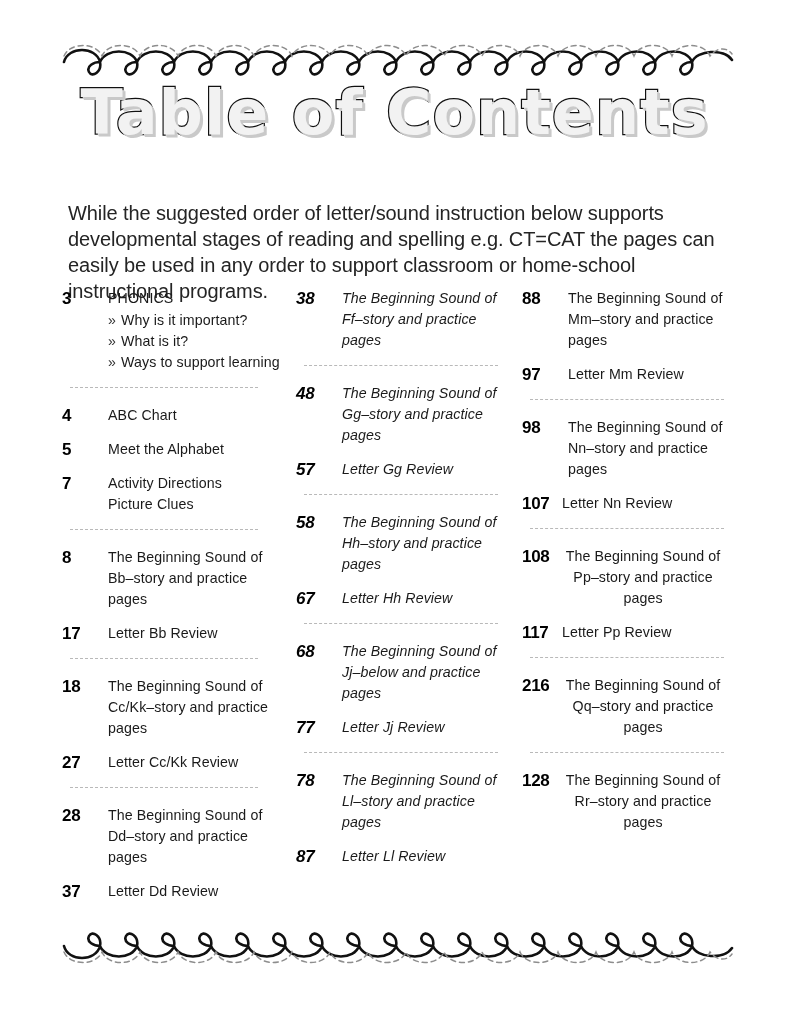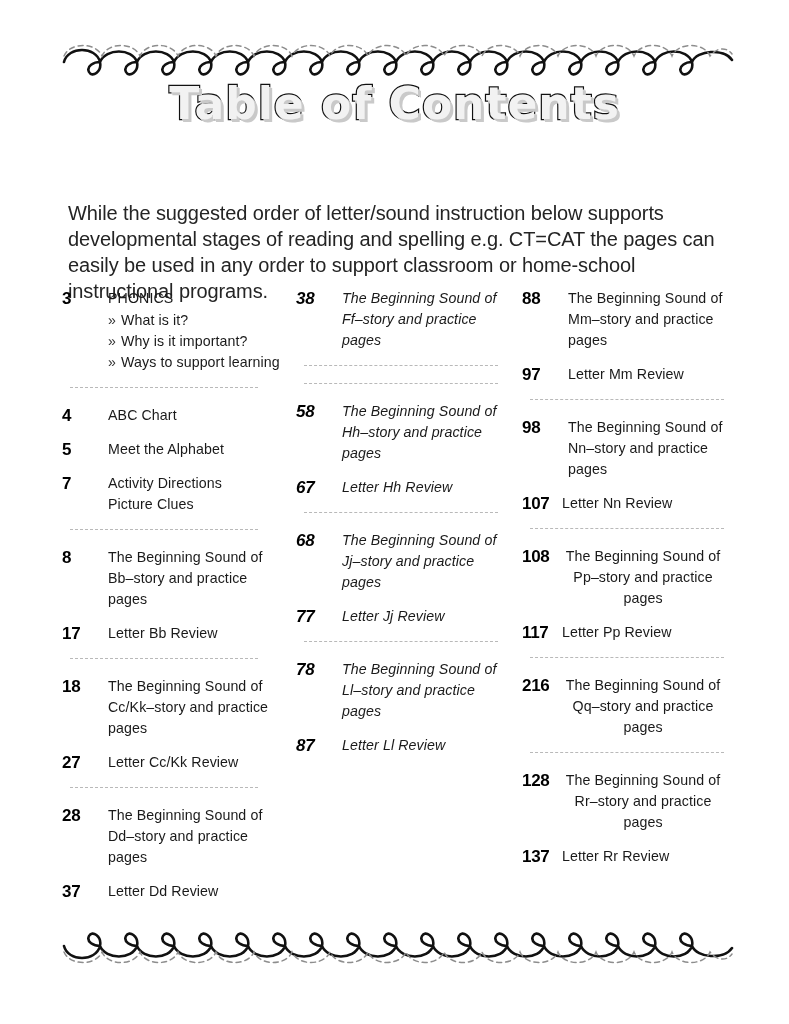--- a/index.html
+++ b/index.html
@@ -45,21 +45,21 @@
     position: absolute;
     left: 0;
     top: 82px;
     width: 789px;
     text-align: center;
   }
   .title {
     display: inline-block;
     font-family: "DejaVu Sans", sans-serif;
     font-weight: bold;
-    font-size: 44px;
+    font-size: 62px;
     letter-spacing: 1px;
     line-height: 1;
     color: #f2f2f2;
     -webkit-text-stroke: 2.4px #111111;
     paint-order: stroke fill;
     text-shadow:
        3px 3px 0 #c9c9c9,
        2px 2px 0 #d2d2d2;
     white-space: nowrap;
   }
@@ -242,22 +242,22 @@
   <div class="columns">
 
     <div class="column">
 
       <div class="group">
         <div class="entry">
           <span class="page-num">3</span>
           <span class="entry-label">
             <span>PHONICS</span>
             <ul class="sublist">
+              <li><span class="guillemet">»</span><span>Why is it important?</span></li>
               <li><span class="guillemet">»</span><span>What is it?</span></li>
-              <li><span class="guillemet">»</span><span>Why is it important?</span></li>
               <li><span class="guillemet">»</span><span>Ways to support learning</span></li>
             </ul>
           </span>
         </div>
       </div>
       <hr class="divider">
 
       <div class="group">
         <div class="entry">
           <span class="page-num">4</span>
@@ -314,38 +314,48 @@
     <div class="column">
 
       <div class="group">
         <div class="entry">
           <span class="page-num">38</span>
           <span class="entry-label">The  Beginning Sound of Ff–story and practice pages</span>
         </div>
       </div>
       <hr class="divider">
 
+      <div class="group">
+        <div class="entry">
+          <span class="page-num">48</span>
+          <span class="entry-label">The  Beginning Sound of Gg–story and practice pages</span>
+        </div>
+        <div class="entry">
+          <span class="page-num">57</span>
+          <span class="entry-label">Letter Gg  Review</span>
+        </div>
+      </div>
       <hr class="divider">
 
       <div class="group">
         <div class="entry">
           <span class="page-num">58</span>
           <span class="entry-label">The  Beginning Sound of Hh–story and practice pages</span>
         </div>
         <div class="entry">
           <span class="page-num">67</span>
           <span class="entry-label">Letter  Hh  Review</span>
         </div>
       </div>
       <hr class="divider">
 
       <div class="group">
         <div class="entry">
           <span class="page-num">68</span>
-          <span class="entry-label">The  Beginning Sound of Jj–story and practice pages</span>
+          <span class="entry-label">The  Beginning Sound of Jj–below and practice pages</span>
         </div>
         <div class="entry">
           <span class="page-num">77</span>
           <span class="entry-label">Letter Jj  Review</span>
         </div>
       </div>
       <hr class="divider">
 
       <div class="group">
         <div class="entry">
@@ -402,24 +412,20 @@
           <span class="page-num">216</span>
           <span class="entry-label">The  Beginning Sound of Qq–story and practice pages</span>
         </div>
       </div>
       <hr class="divider">
 
       <div class="group">
         <div class="entry wide-num">
           <span class="page-num">128</span>
           <span class="entry-label">The  Beginning Sound of Rr–story and practice pages</span>
-        </div>
-        <div class="entry wide-num">
-          <span class="page-num">137</span>
-          <span class="entry-label">Letter  Rr  Review</span>
         </div>
       </div>
     </div>
 
   </div>
 
   <div class="border-bottom">
     <svg viewBox="0 0 672 46" preserveAspectRatio="none" xmlns="http://www.w3.org/2000/svg">
       <g fill="none" stroke="#111111" stroke-width="2.6" stroke-linecap="round">
         <path d="M2,14

